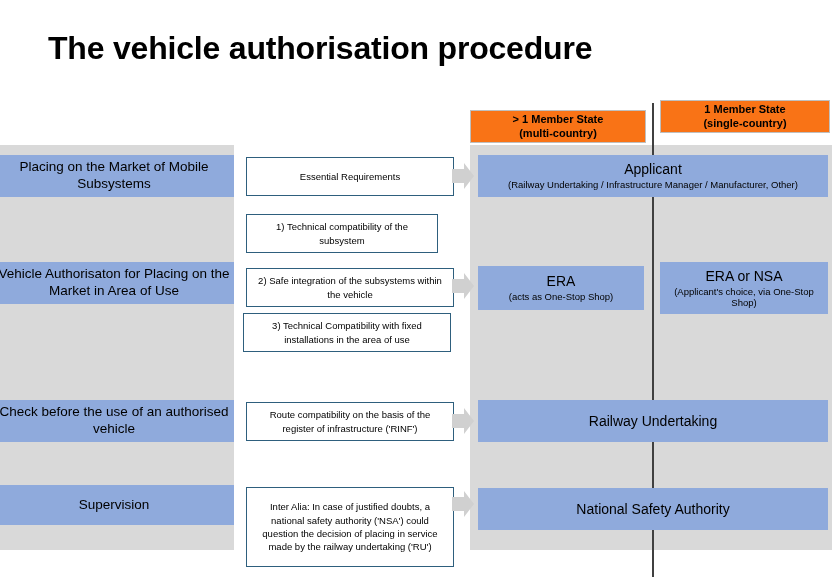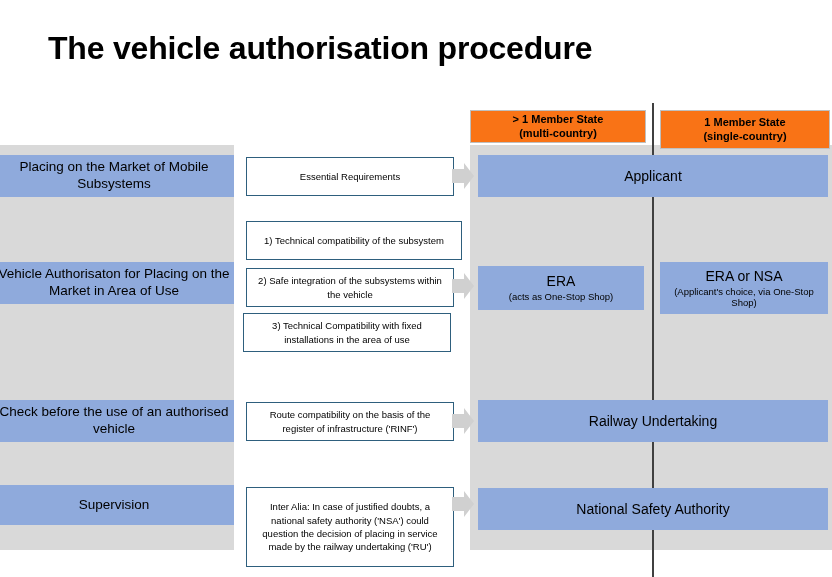--- a/index.html
+++ b/index.html
@@ -57,21 +57,21 @@
     display: flex;
     align-items: center;
     justify-content: center;
     text-align: center;
     font-size: 11px;
     font-weight: bold;
     line-height: 1.25;
     color: #000000;
   }
   #header-multi  { left: 470px; top: 110px; width: 176px; height: 33px; }
-  #header-single { left: 660px; top: 110px; width: 170px; height: 39px; }
+  #header-single { left: 660px; top: 100px; width: 170px; height: 33px; }
 
   
   .stage {
     position: absolute;
     background: #8faadc;
     box-sizing: border-box;
     display: flex;
     align-items: center;
     justify-content: center;
     text-align: center;
@@ -94,21 +94,21 @@
     display: flex;
     align-items: center;
     justify-content: center;
     text-align: center;
     font-size: 9.5px;
     line-height: 1.4;
     color: #000000;
     padding: 3px 7px;
   }
   #req-essential   { left: 246px; top: 157px; width: 208px; height: 39px; }
-  #req-1           { left: 246px; top: 221px; width: 216px; height: 39px; }
+  #req-1           { left: 246px; top: 214px; width: 192px; height: 39px; }
   #req-2           { left: 246px; top: 268px; width: 208px; height: 39px; }
   #req-3           { left: 243px; top: 313px; width: 208px; height: 39px; }
   #req-route       { left: 246px; top: 402px; width: 208px; height: 39px; }
   #req-inter-alia  { left: 246px; top: 464px; width: 208px; height: 80px; margin-top: 23px; }
 
   
   .arrow {
     position: absolute;
     width: 22px;
     height: 26px;
@@ -192,20 +192,21 @@
     </svg>
 </div>
 <div class="arrow" id="arrow-nsa">
   <svg viewBox="0 0 22 26" xmlns="http://www.w3.org/2000/svg">
       <polygon points="0,6 12,6 12,0 22,13 12,26 12,20 0,20" fill="currentColor"></polygon>
     </svg>
 </div>
 
 <div class="actor" id="actor-applicant">
   <span class="actor-main">Applicant</span>
+  <span class="actor-sub">(Railway Undertaking / Infrastructure Manager / Manufacturer, Other)</span>
 </div>
 
 <div class="actor" id="actor-era">
   <span class="actor-main">ERA</span>
   <span class="actor-sub">(acts as One-Stop Shop)</span>
 </div>
 
 <div class="actor" id="actor-era-nsa">
   <span class="actor-main">ERA  or NSA</span>
   <span class="actor-sub">(Applicant's choice, via One-Stop Shop)</span>

